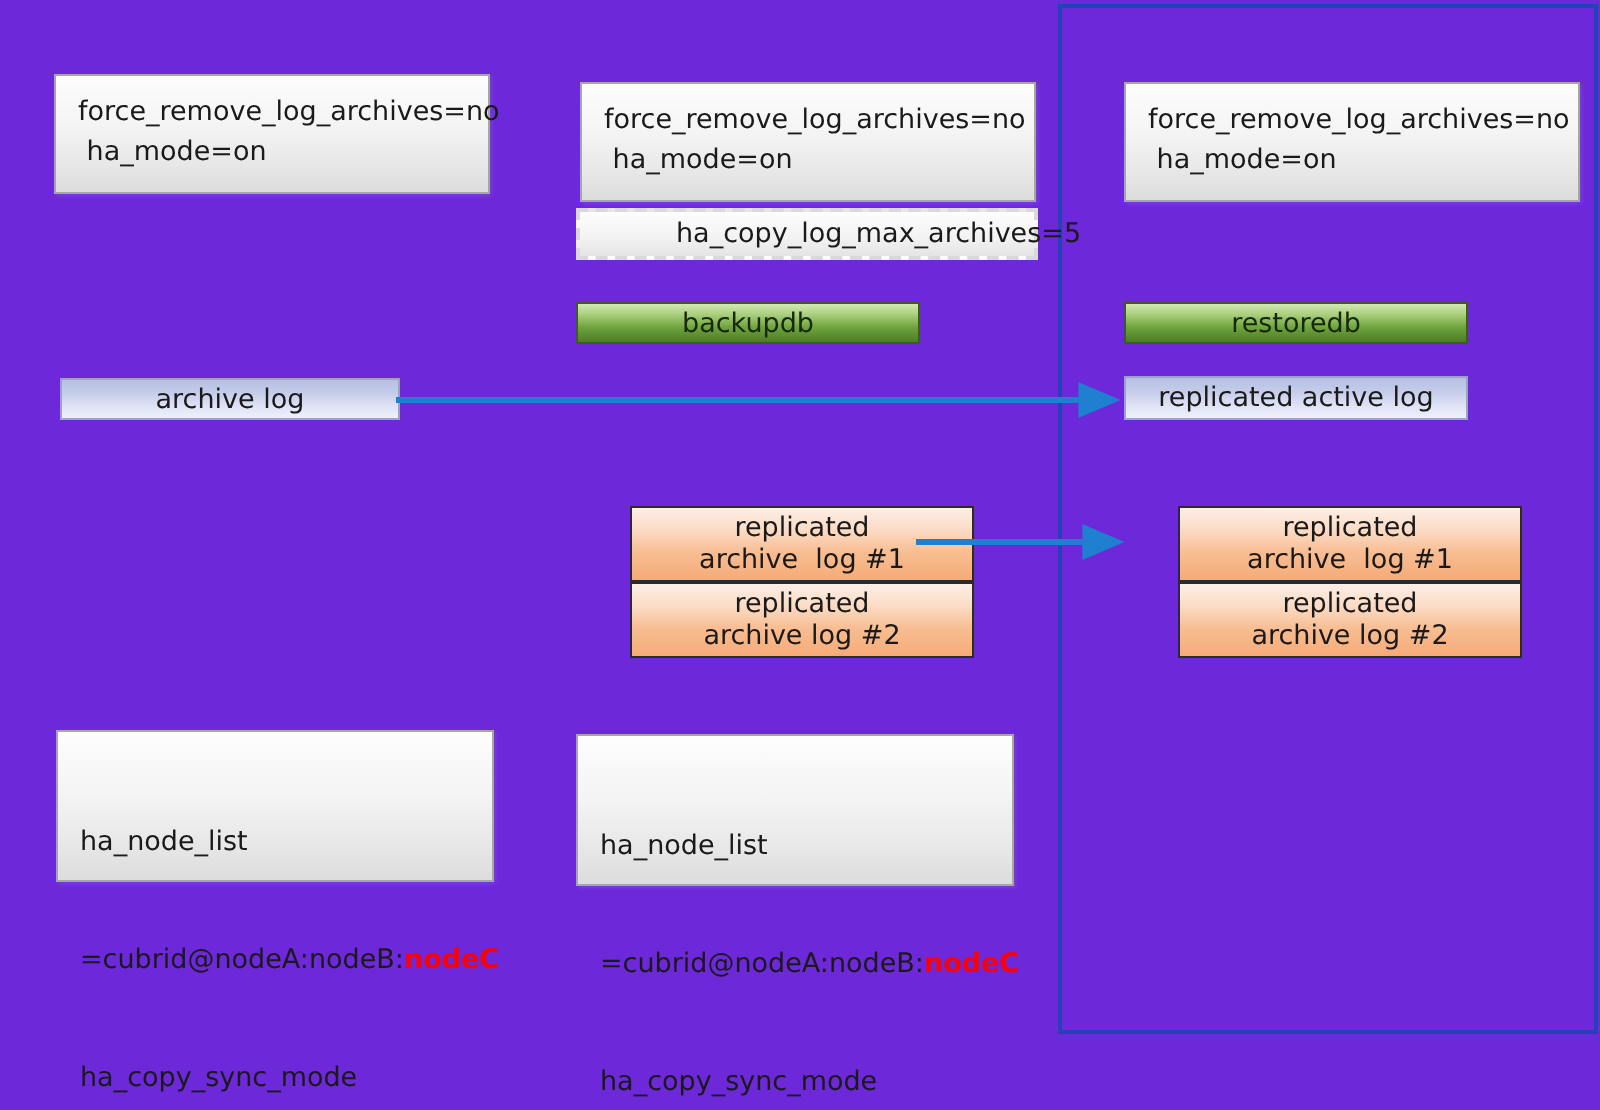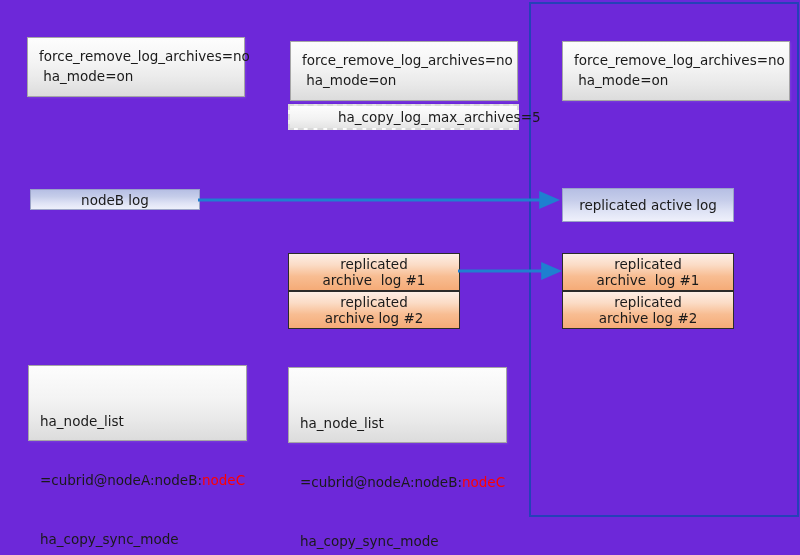--- a/index.html
+++ b/index.html
@@ -91,77 +91,80 @@
     background: linear-gradient(to bottom, #fdeee6 0%, #fbdcc6 30%, #f8bd92 62%, #f5ab77 100%);
     color: #1a1a1a;
     font-size: 13.5px;
     line-height: 1.22;
     text-align: center;
     display: flex;
     flex-direction: column;
     align-items: center;
     justify-content: center;
     white-space: pre;
+    margin-left: 27px;
   }
   .archive-bar span { display: block; }
 
   
   .arrow-svg {
     position: absolute;
     overflow: visible;
   }
 
   
-  .hl { color: #ff0000; font-weight: normal; }
+  .hl { color: #ff0000; font-weight: bold; }
   .cfg-line { display: block; }
 </style>
 </head>
 <body>
 
 <div id="canvas">
 
   <div class="scope-box" style="left:529px; top:2px; width:270px; height:515px;"></div>
 
   <div class="config-box" style="left:27px; top:37px; width:218px; height:60px;"><span class="cfg-line">force_remove_log_archives=no</span><span class="cfg-line"> ha_mode=on</span></div>
 
-  <div class="log-bar" style="left:30px; top:189px; width:170px; height:21px;"><span>nodeB log</span></div>
+  <div class="log-bar" style="left:30px; top:189px; width:170px; height:21px;"><span>archive log</span></div>
 
   <div class="config-box" style="left:28px; top:365px; width:219px; height:76px; padding-top:7px;">
     <span class="cfg-line">ha_node_list</span>
     <span class="cfg-line"><span>=cubrid@nodeA:nodeB:</span><span class="hl">nodeC</span></span>
     <span class="cfg-line">ha_copy_sync_mode</span>
     
   </div>
 
   <div class="config-box" style="left:290px; top:41px; width:228px; height:60px;"><span class="cfg-line">force_remove_log_archives=no</span><span class="cfg-line"> ha_mode=on</span></div>
 
   <div class="dashed-box" style="left:288px; top:104px; width:231px; height:26px;padding-left:48px;"><span>ha_copy_log_max_archives=5</span></div>
 
+  <div class="cmd-btn" style="left:288px; top:151px; width:172px; height:21px;"><span>backupdb</span></div>
 
   <div class="archive-bar" style="left:288px; top:253px; width:172px; height:38px;">
     <span>replicated</span>
     <span>archive  log #1</span>
   </div>
   <div class="archive-bar" style="left:288px; top:291px; width:172px; height:38px;">
     <span>replicated</span>
     <span>archive log #2</span>
   </div>
 
   <div class="config-box" style="left:288px; top:367px; width:219px; height:76px; padding-top:7px;">
     <span class="cfg-line">ha_node_list</span>
     <span class="cfg-line"><span>=cubrid@nodeA:nodeB:</span><span class="hl">nodeC</span></span>
     <span class="cfg-line">ha_copy_sync_mode</span>
     
   </div>
 
 
   <div class="config-box" style="left:562px; top:41px; width:228px; height:60px;"><span class="cfg-line">force_remove_log_archives=no</span><span class="cfg-line"> ha_mode=on</span></div>
 
+  <div class="cmd-btn" style="left:562px; top:151px; width:172px; height:21px;"><span>restoredb</span></div>
 
-  <div class="log-bar" style="left:562px; top:188px; width:172px; height:34px;"><span>replicated active log</span></div>
+  <div class="log-bar" style="left:562px; top:188px; width:172px; height:22px;"><span>replicated active log</span></div>
 
   <div class="archive-bar" style="left:562px; top:253px; width:172px; height:38px;">
     <span>replicated</span>
     <span>archive  log #1</span>
   </div>
   <div class="archive-bar" style="left:562px; top:291px; width:172px; height:38px;">
     <span>replicated</span>
     <span>archive log #2</span>
   </div>
 

